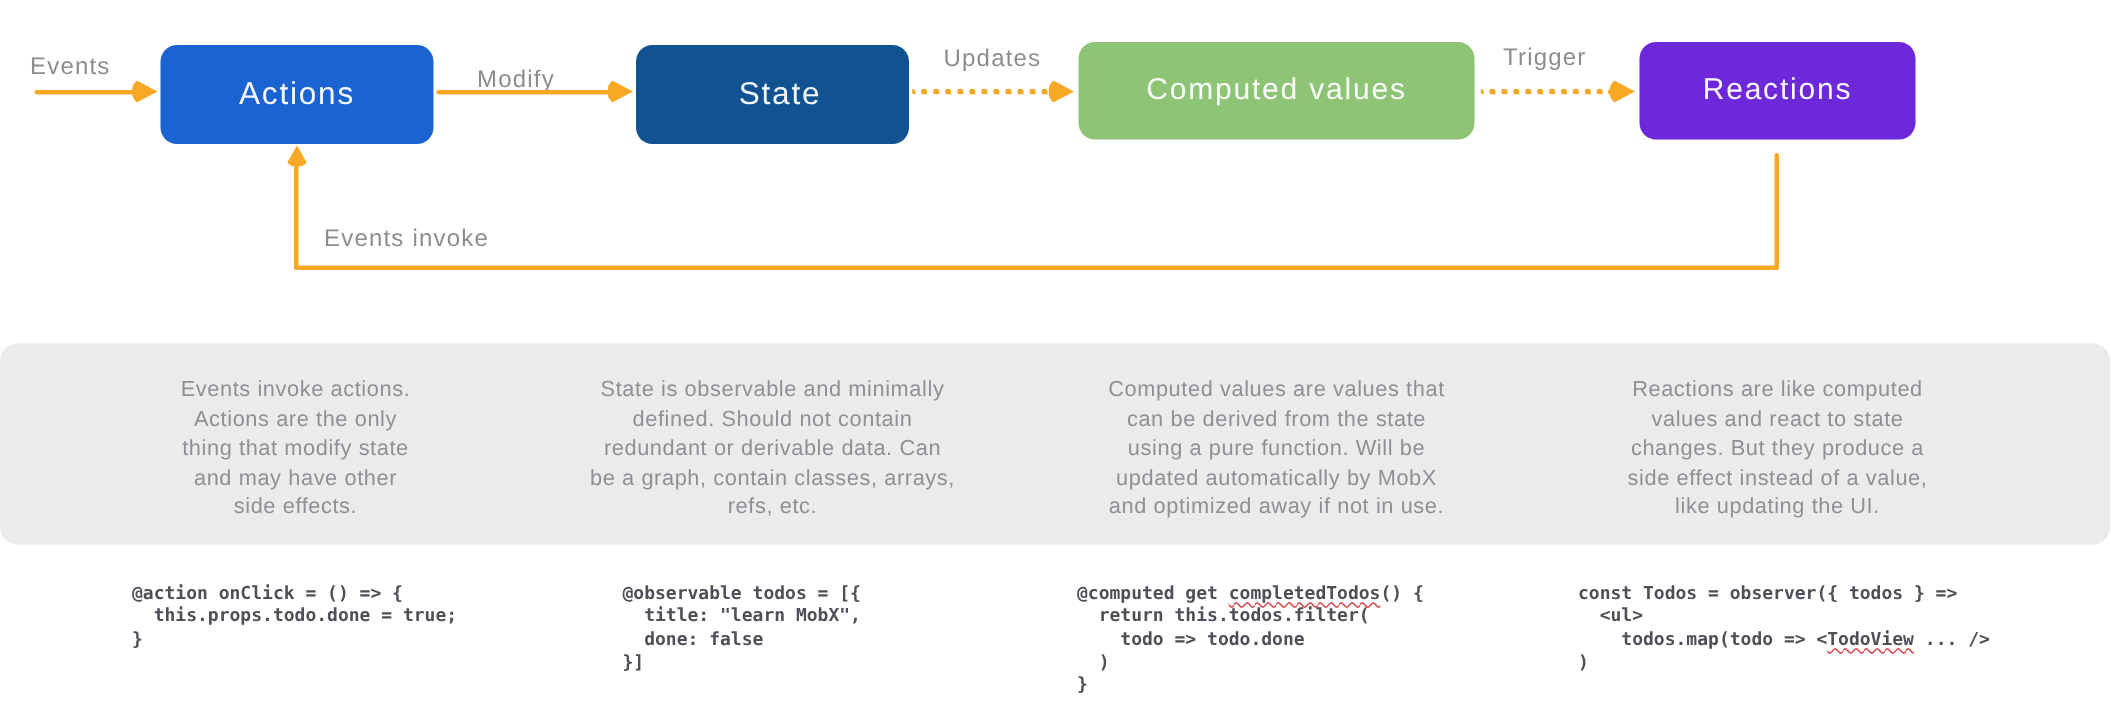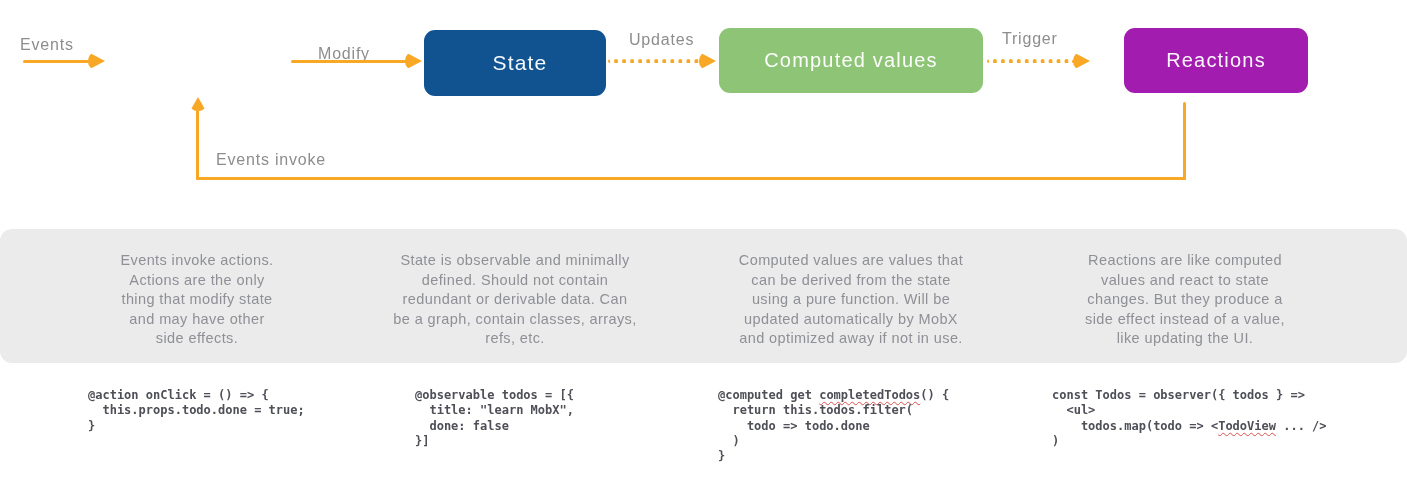--- a/index.html
+++ b/index.html
@@ -134,23 +134,24 @@
   <div class="arrow-head-right a3-head"></div>
 
   <div class="arrow-dotted a4-dots"></div>
   <div class="arrow-head-right a4-head"></div>
 
   <div class="fb-right-v"></div>
   <div class="fb-horiz"></div>
   <div class="fb-left-v"></div>
   <div class="arrow-head-up fb-head"></div>
 
+  <div class="node node-actions" style="background: rgb(28, 99, 210);">Actions</div>
   <div class="node node-state" style="background: rgb(17, 83, 144);">State</div>
   <div class="node node-computed" style="background: rgb(141, 196, 117);">Computed values</div>
-  <div class="node node-reactions" style="background: #a21caf; margin-left: 31px;">Reactions</div>
+  <div class="node node-reactions" style="background: #6d28d9;">Reactions</div>
 
   <div class="band"></div>
   <div class="desc desc-1">Events invoke actions.
 Actions are the only
 thing that modify state
 and may have other
 side effects.</div>
   <div class="desc desc-2">State is observable and minimally
 defined. Should not contain
 redundant or derivable data. Can

